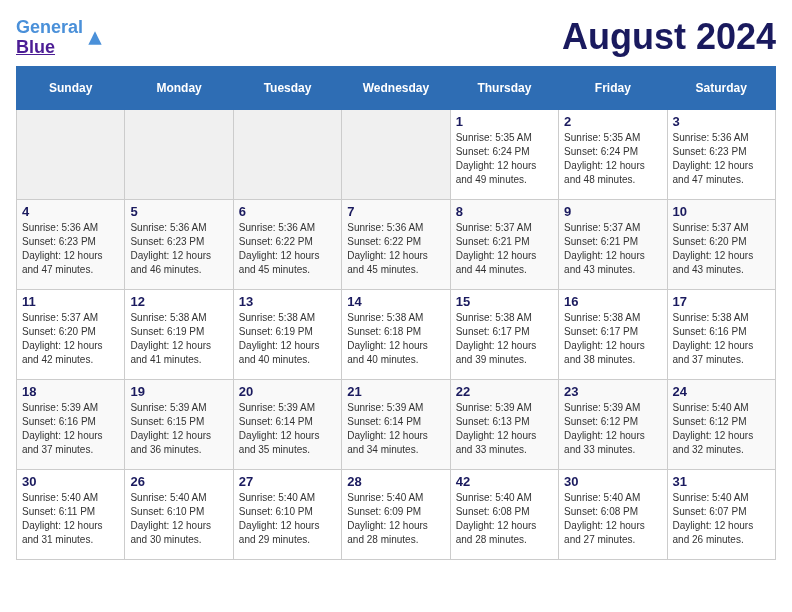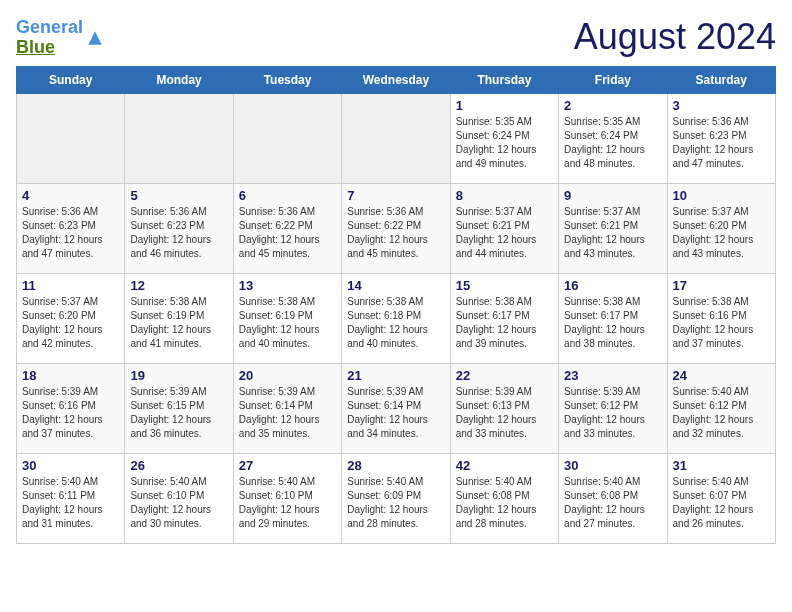--- a/index.html
+++ b/index.html
@@ -32,37 +32,37 @@
     .logo-icon {
       width: 20px;
       height: 20px;
       margin-left: 2px;
     }
     .title-section {
       text-align: right;
     }
     .main-title {
       font-size: 36px;
-      font-weight: normal;
+      font-weight: bold;
       color: #1a1a5e;
     }
     .subtitle {
       font-size: 15px;
       color: #333;
     }
     table {
       width: 100%;
       border-collapse: collapse;
       font-size: 11px;
     }
     .day-header {
       background: #2e6db4;
       color: #fff;
       text-align: center;
-      padding: 6px 4px;
+      padding: 14px 4px;
       font-size: 12px;
       font-weight: bold;
       border: 1px solid #2e6db4;
     }
     td {
       border: 1px solid #ccc;
       vertical-align: top;
       padding: 4px 5px;
       width: calc(100% / 7);
       min-height: 80px;
@@ -92,21 +92,21 @@
   </style>
 </head>
 <body>
 
 <div class="header">
   <div class="logo">
     <div>
       <div style="display:flex;align-items:center;">
         <div class="logo-text">
           <span>General</span><br>
-          <span style="color:#4d7c0f;text-decoration:underline;">Blue</span>
+          <span style="color:#4c1d95;text-decoration:underline;">Blue</span>
         </div>
         <svg class="logo-icon" viewBox="0 0 30 30" xmlns="http://www.w3.org/2000/svg">
           <polygon points="5,25 15,5 25,25" fill="#4a90d9"></polygon>
         </svg>
       </div>
     </div>
   </div>
   <div class="title-section">
     <div class="main-title">August 2024</div>
   </div>

